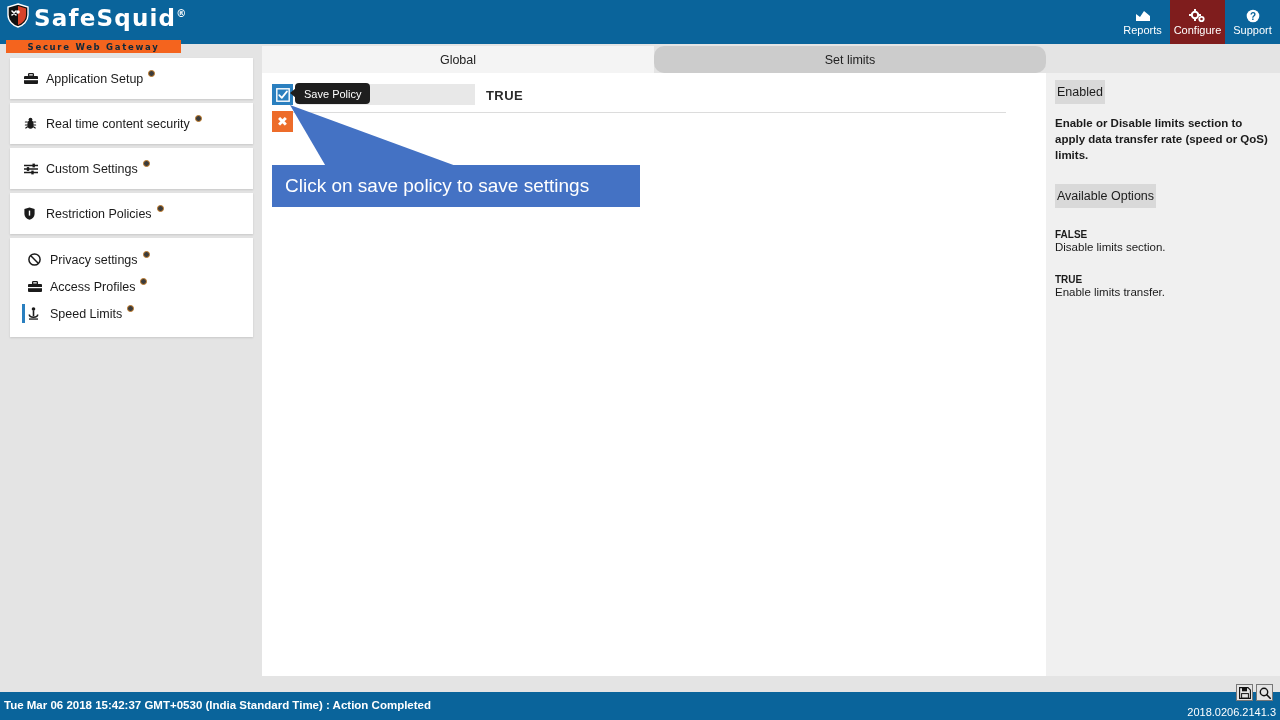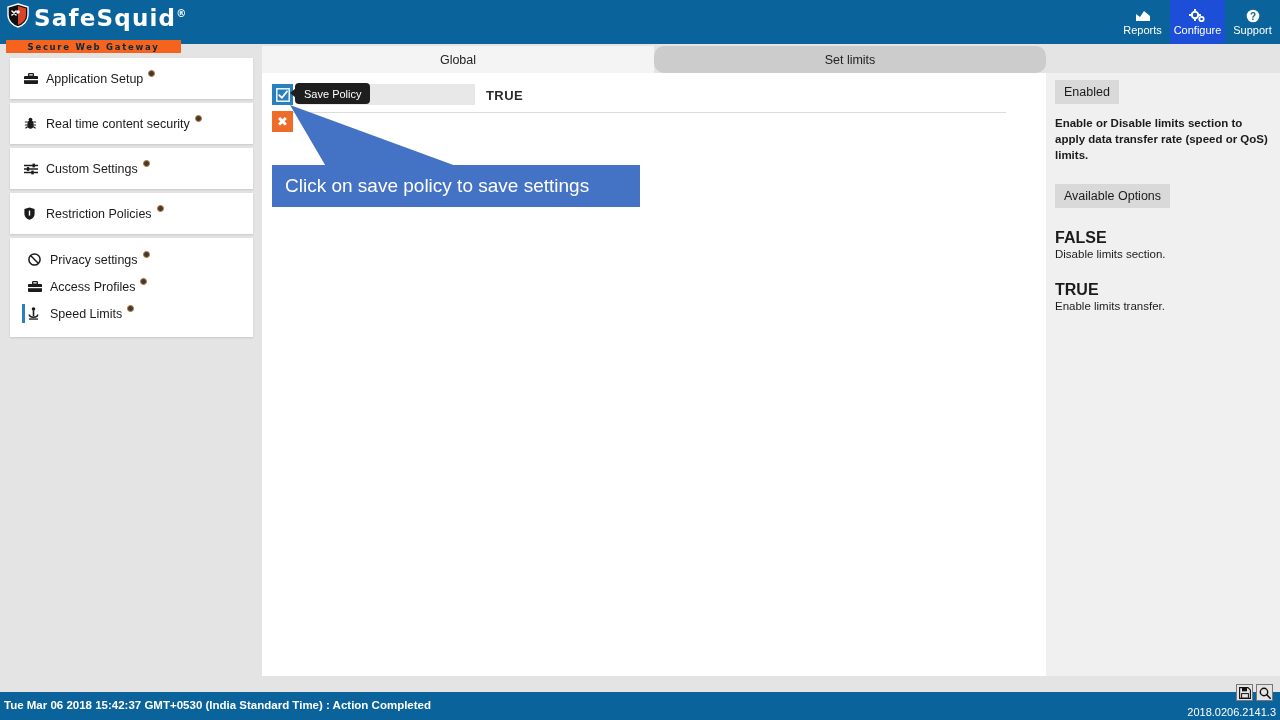--- a/index.html
+++ b/index.html
@@ -32,21 +32,21 @@
     color: #10283a; font-size: 8.5px; font-weight: bold; letter-spacing: 1.7px;
     font-family: "DejaVu Sans", sans-serif;
   }
 
   .nav { position: absolute; right: 0; top: 0; height: 44px; display: flex; }
   .nav-item {
     width: 55px; height: 44px; display: flex; flex-direction: column;
     align-items: center; justify-content: center; gap: 1px;
     color: #ffffff; font-size: 11px; cursor: pointer;
   }
-  .nav-item.active { background: #1d4ed8; }
+  .nav-item.active { background: #7f1d1d; }
   .nav-ico { height: 15px; display: flex; align-items: center; }
   .nav-ico svg { display: block; }
 
   
   .tabbar {
     position: absolute; left: 262px; top: 46px; width: 784px; height: 27px;
     display: flex;
   }
   .tab {
     flex: 1; display: flex; align-items: center; justify-content: center;
@@ -136,28 +136,28 @@
     font-family: "Liberation Sans", sans-serif;
   }
 
   
   .help {
     position: absolute; left: 1046px; top: 73px; width: 234px; height: 603px;
     background: #f0f0f0; padding: 4px 9px 0 9px;
   }
   .help-badge {
     display: inline-block; background: #d9d9d9; color: #1b1b1b;
-    font-size: 12.5px; padding: 5px 9px; margin-top: 3px;
+    font-size: 12.5px; padding: 5px 2px; margin-top: 3px;
   }
   .help-desc {
     font-size: 11.5px; color: #1b1b1b; line-height: 16px;
     margin-top: 11px; font-weight: bold;
   }
   .help-opt-title {
-    font-size: 16px; color: #1b1b1b; font-weight: bold; margin-top: 21px;
+    font-size: 10px; color: #1b1b1b; font-weight: bold; margin-top: 21px;
   }
   .help-opt-desc { font-size: 11.5px; color: #1b1b1b; margin-top: 1px; }
   .mt18 { margin-top: 18px; }
 
   
   .footer {
     position: absolute; left: 0; top: 692px; width: 1280px; height: 28px;
     background: #0a649b;
   }
   .footer-status {

